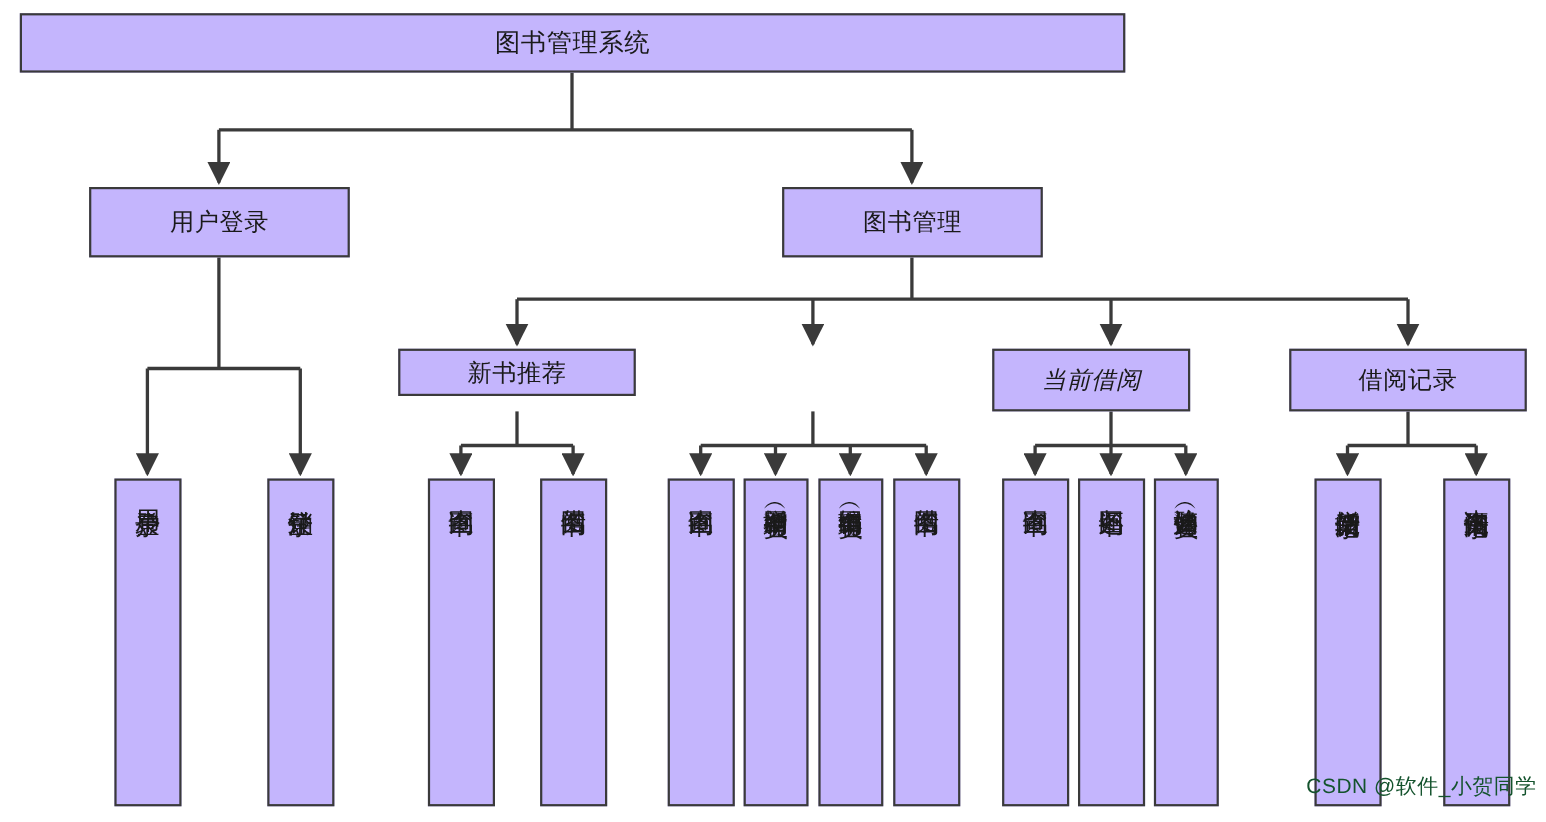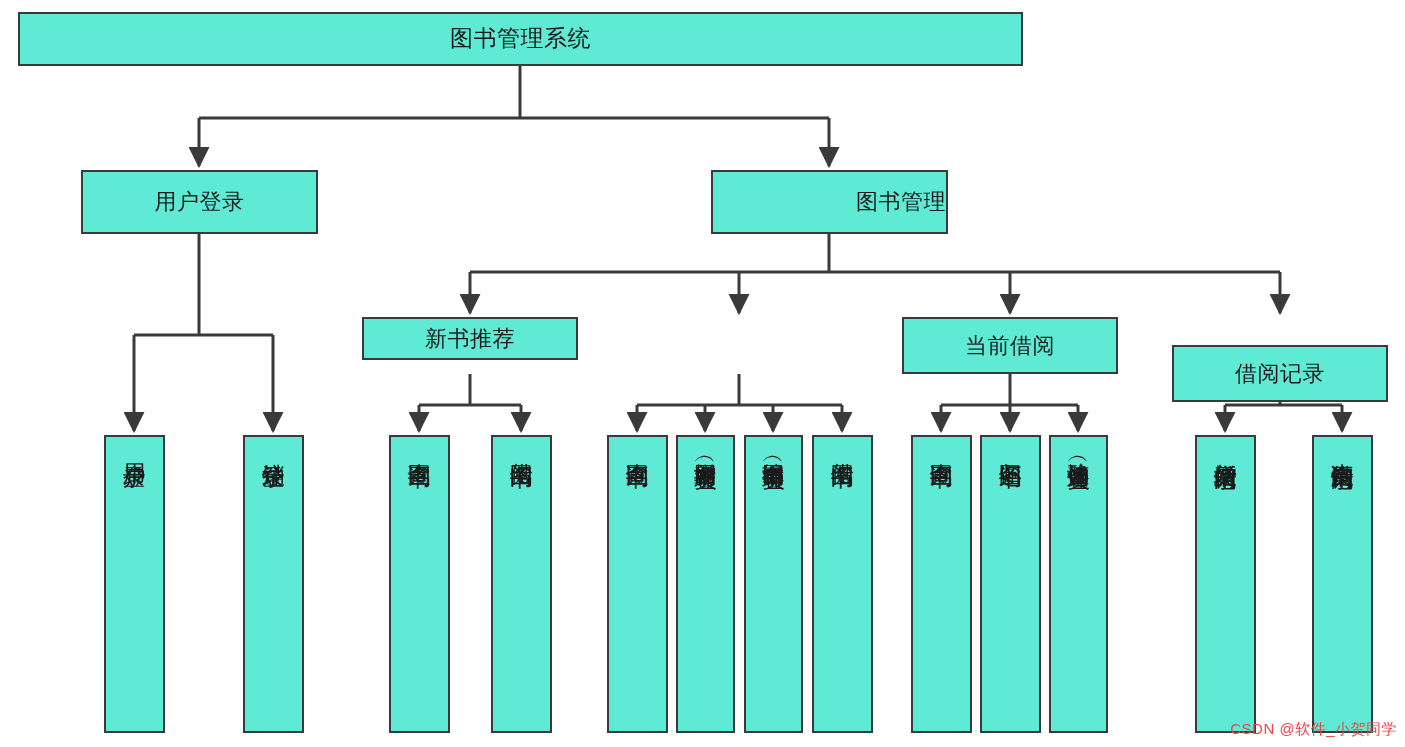--- a/index.html
+++ b/index.html
@@ -21,21 +21,21 @@
     position: absolute;
     left: 0;
     top: 0;
     width: 1405px;
     height: 747px;
     pointer-events: none;
   }
   .node {
     position: absolute;
     box-sizing: border-box;
-    background: #5eead4;
+    background: #c4b5fd;
     border: 2px solid #3a3a3a;
     display: flex;
     align-items: center;
     justify-content: center;
     color: #1a1a1a;
   }
   .node .label {
     display: block;
     text-align: center;
     line-height: 1.18;
@@ -59,23 +59,23 @@
     letter-spacing: 1px;
     white-space: nowrap;
     margin: 0 auto;
   }
   .node.vert.tall .label {
     font-size: 22px;
   }
   #watermark {
     position: absolute;
     right: 8px;
-    bottom: 8px;
-    font-size: 15px;
-    color: #ef4444;
+    bottom: 19px;
+    font-size: 19px;
+    color: #14532d;
     letter-spacing: 0.5px;
     white-space: nowrap;
     user-select: none;
   }
 </style>
 </head>
 <body>
 
 <div id="canvas">
 
@@ -129,31 +129,31 @@
     </g>
   </svg>
 
   <div class="node root horiz" style="left:18px; top:12px; width:1005px; height:54px;">
     <span class="label">图书管理系统</span>
   </div>
 
   <div class="node horiz" style="left:81px; top:170px; width:237px; height:64px;">
     <span class="label">用户登录</span>
   </div>
-  <div class="node horiz" style="left:711px; top:170px; width:237px; height:64px;justify-content:flex-end;">
+  <div class="node horiz" style="left:711px; top:170px; width:237px; height:64px;">
     <span class="label">图书管理</span>
   </div>
 
   <div class="node horiz" style="left:362px; top:317px; width:216px; height:43px;">
     <span class="label">新书推荐</span>
   </div>
-  <div class="node horiz" style="left:902px; top:317px; width:216px; height:57px;">
+  <div class="node horiz" style="left:902px; top:317px; width:180px; height:57px;font-style:italic;">
     <span class="label">当前借阅</span>
   </div>
-  <div class="node horiz" style="left:1172px; top:317px; width:216px; height:57px;margin-top:28px;">
+  <div class="node horiz" style="left:1172px; top:317px; width:216px; height:57px;">
     <span class="label">借阅记录</span>
   </div>
 
   <div class="node vert" style="left:104px; top:435px; width:61px; height:298px;">
     <span class="label">用户登录</span>
   </div>
   <div class="node vert" style="left:243px; top:435px; width:61px; height:298px;">
     <span class="label">注销登录</span>
   </div>
 

